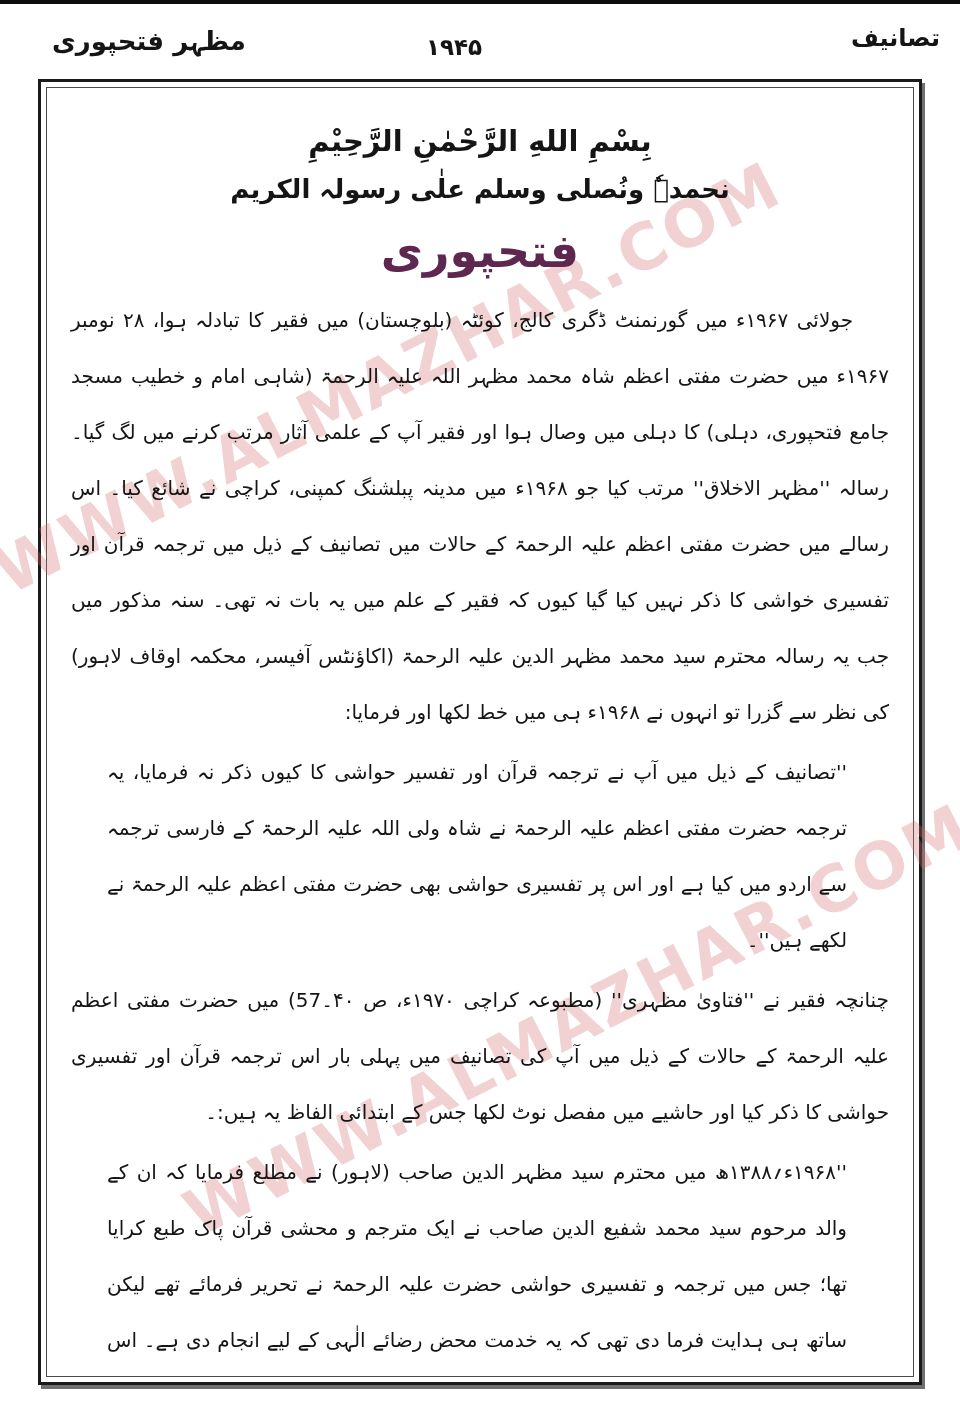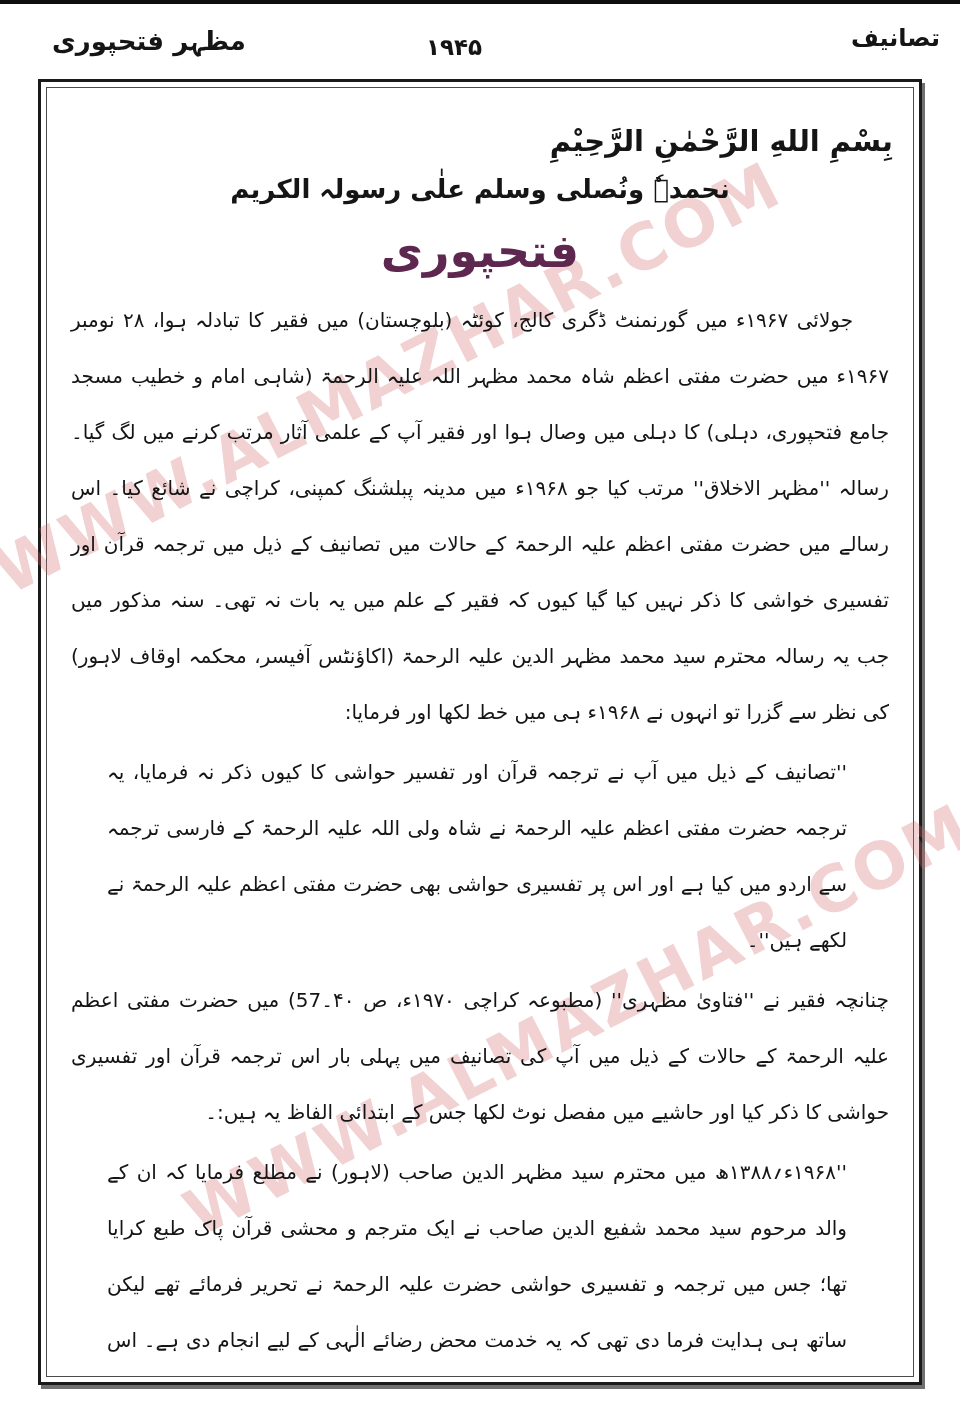--- a/index.html
+++ b/index.html
@@ -62,21 +62,21 @@
   .wm-bottom{left:537px;top:938px;}
   
   .content{
     position:absolute;inset:6px;
     padding:20px 20px 0 20px;
     direction:rtl;
     z-index:1;
     overflow:hidden;
   }
   .bismillah{
-    text-align:right;font-size:29px;font-weight:bold;
+    text-align:center;font-size:29px;font-weight:bold;
     margin-top:16px;
   }
   .salawat{
     text-align:center;font-size:26px;font-weight:bold;
     margin-top:16px;
   }
   .chapter-title{
     text-align:center;font-size:46px;font-weight:bold;
     color:var(--title-color);
     margin-top:20px;margin-bottom:14px;

